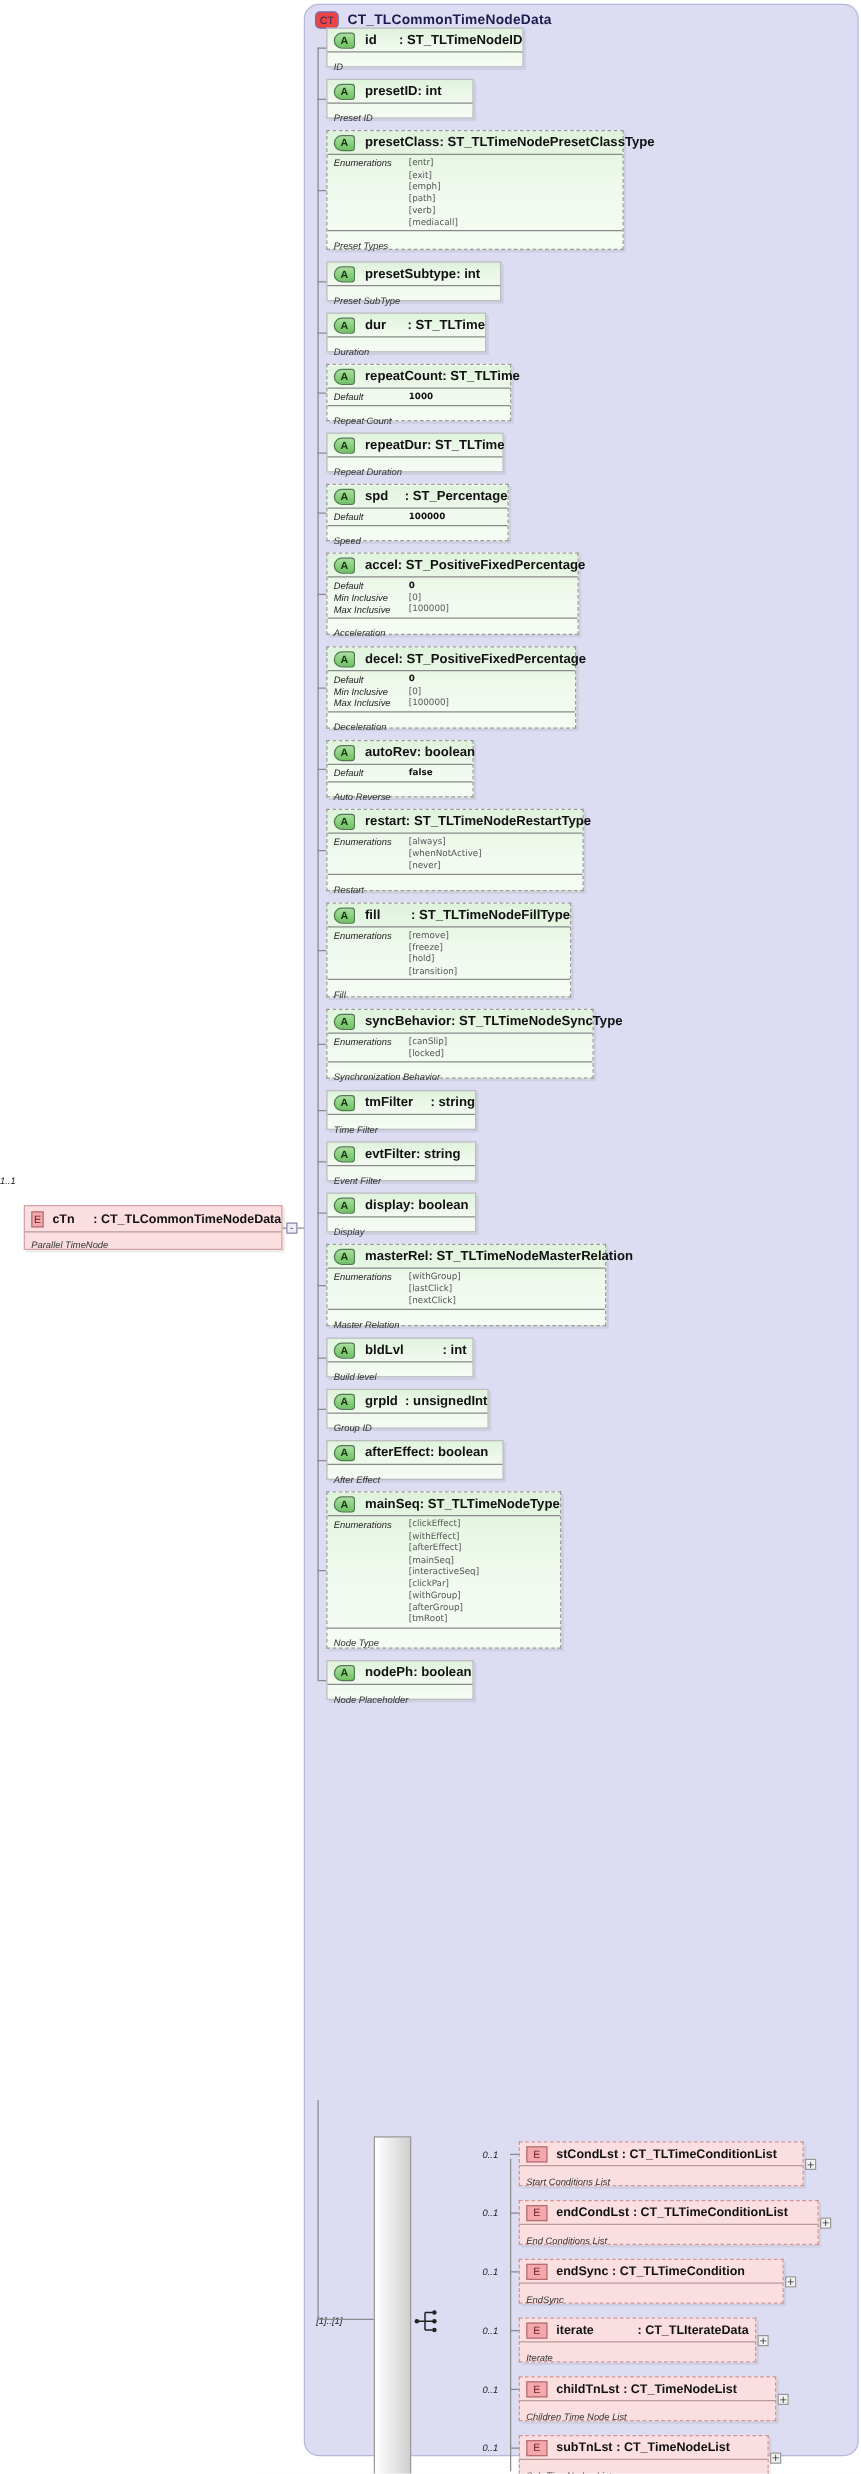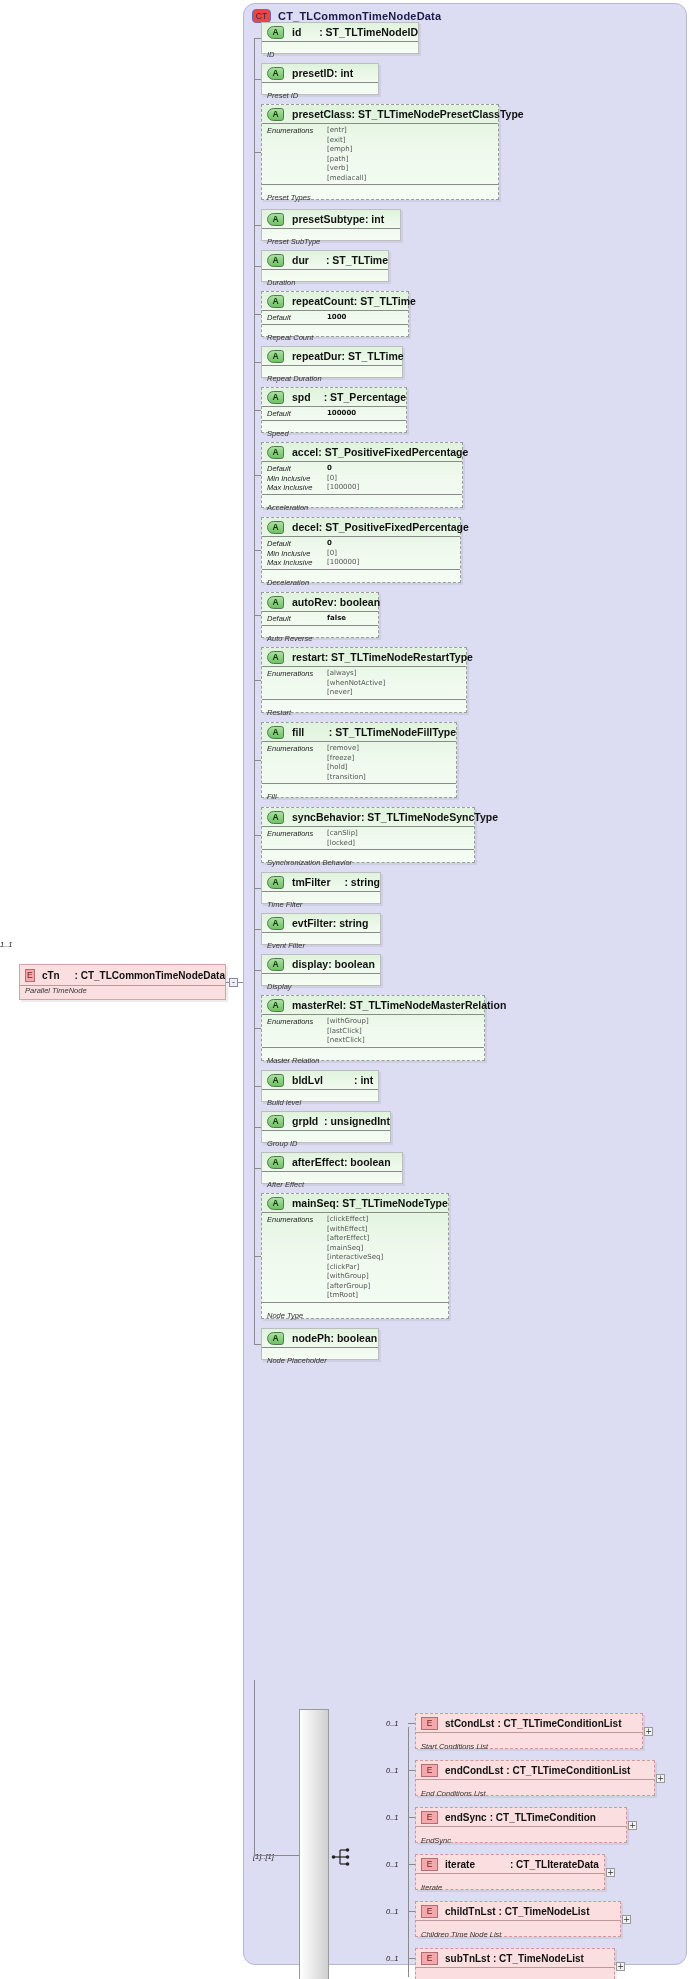--- a/index.html
+++ b/index.html
@@ -56,21 +56,21 @@
     border: 1px solid #d4a3a6;
     box-shadow: 2px 2px 0 rgba(0,0,0,.07);
   }
   .elem-left .row1 {
     position: relative; height: 21px;
     display: flex; align-items: center;
     border-bottom: 1px solid #b99;
   }
   .elem-left .row2 {
     height: 14px;
-    display: flex; align-items: flex-start;
+    display: flex; align-items: flex-end;
     padding-left: 5px;
   }
   .e-badge {
     width: 17px; height: 13px;
     margin-left: 5px;
     border: 1px solid #b36e72;
     background: #f3a8ab;
     color: #6b1f22;
     font-size: 8.5px; line-height: 11px;
     text-align: center;

